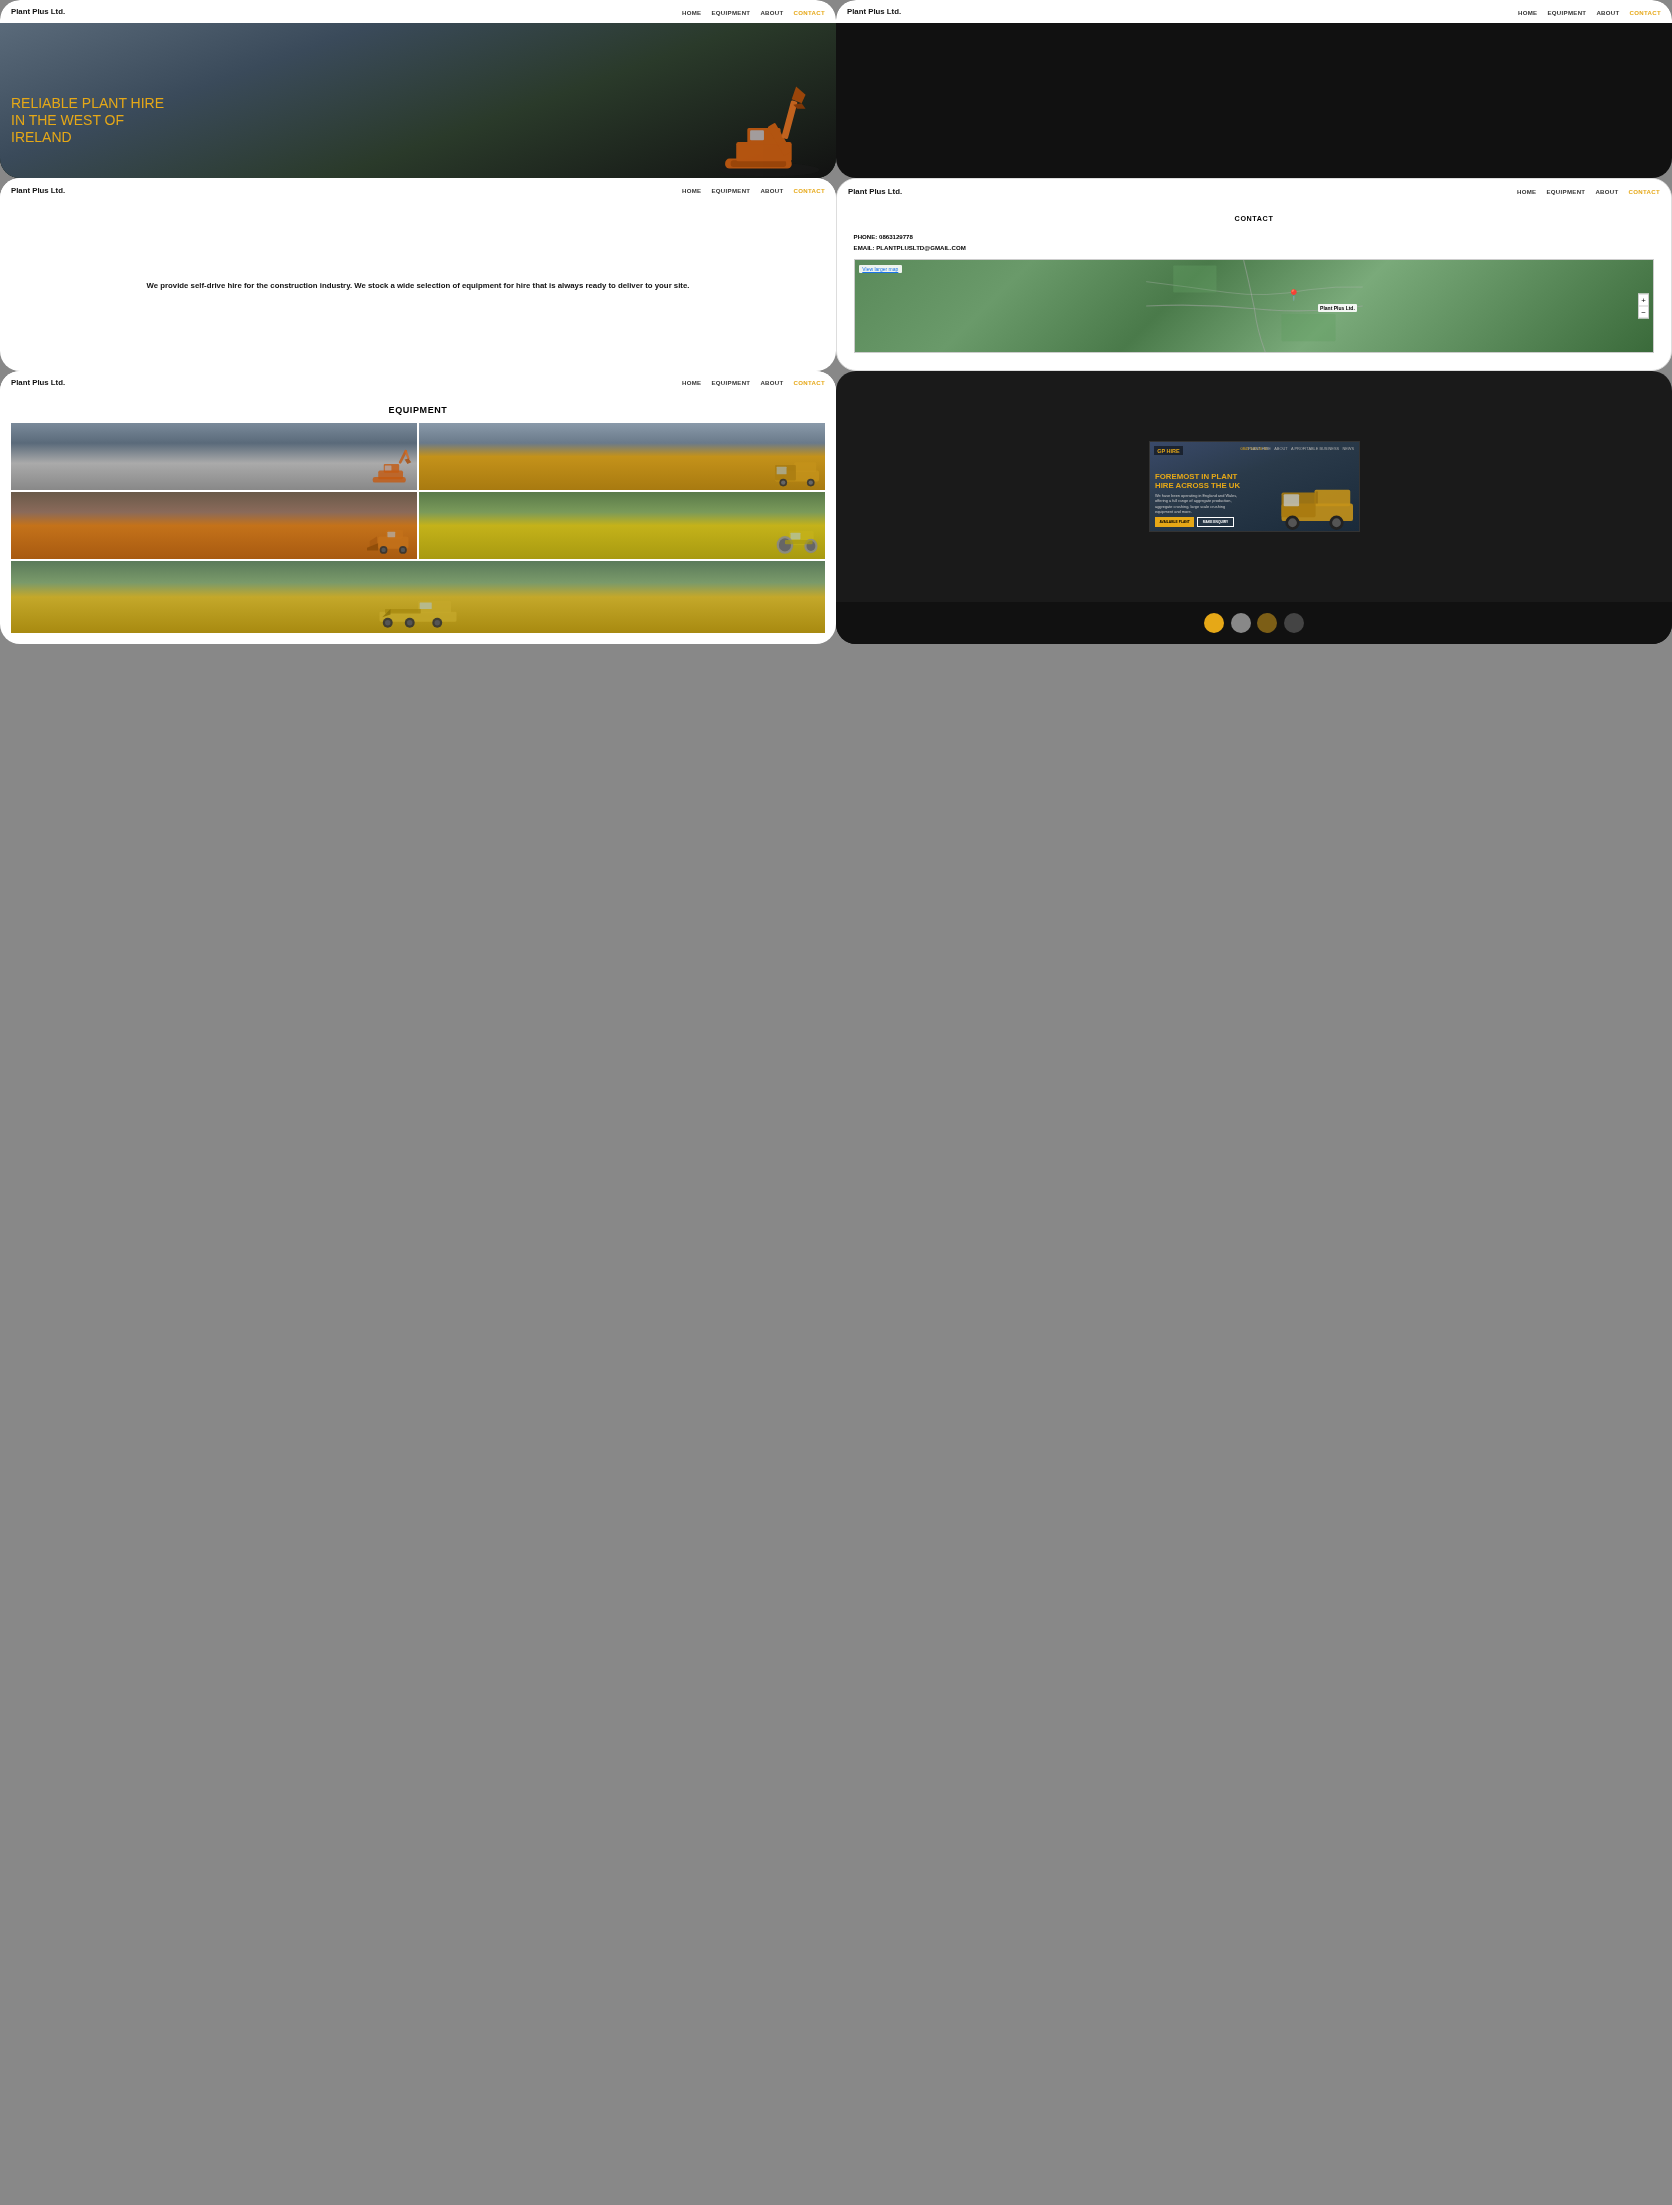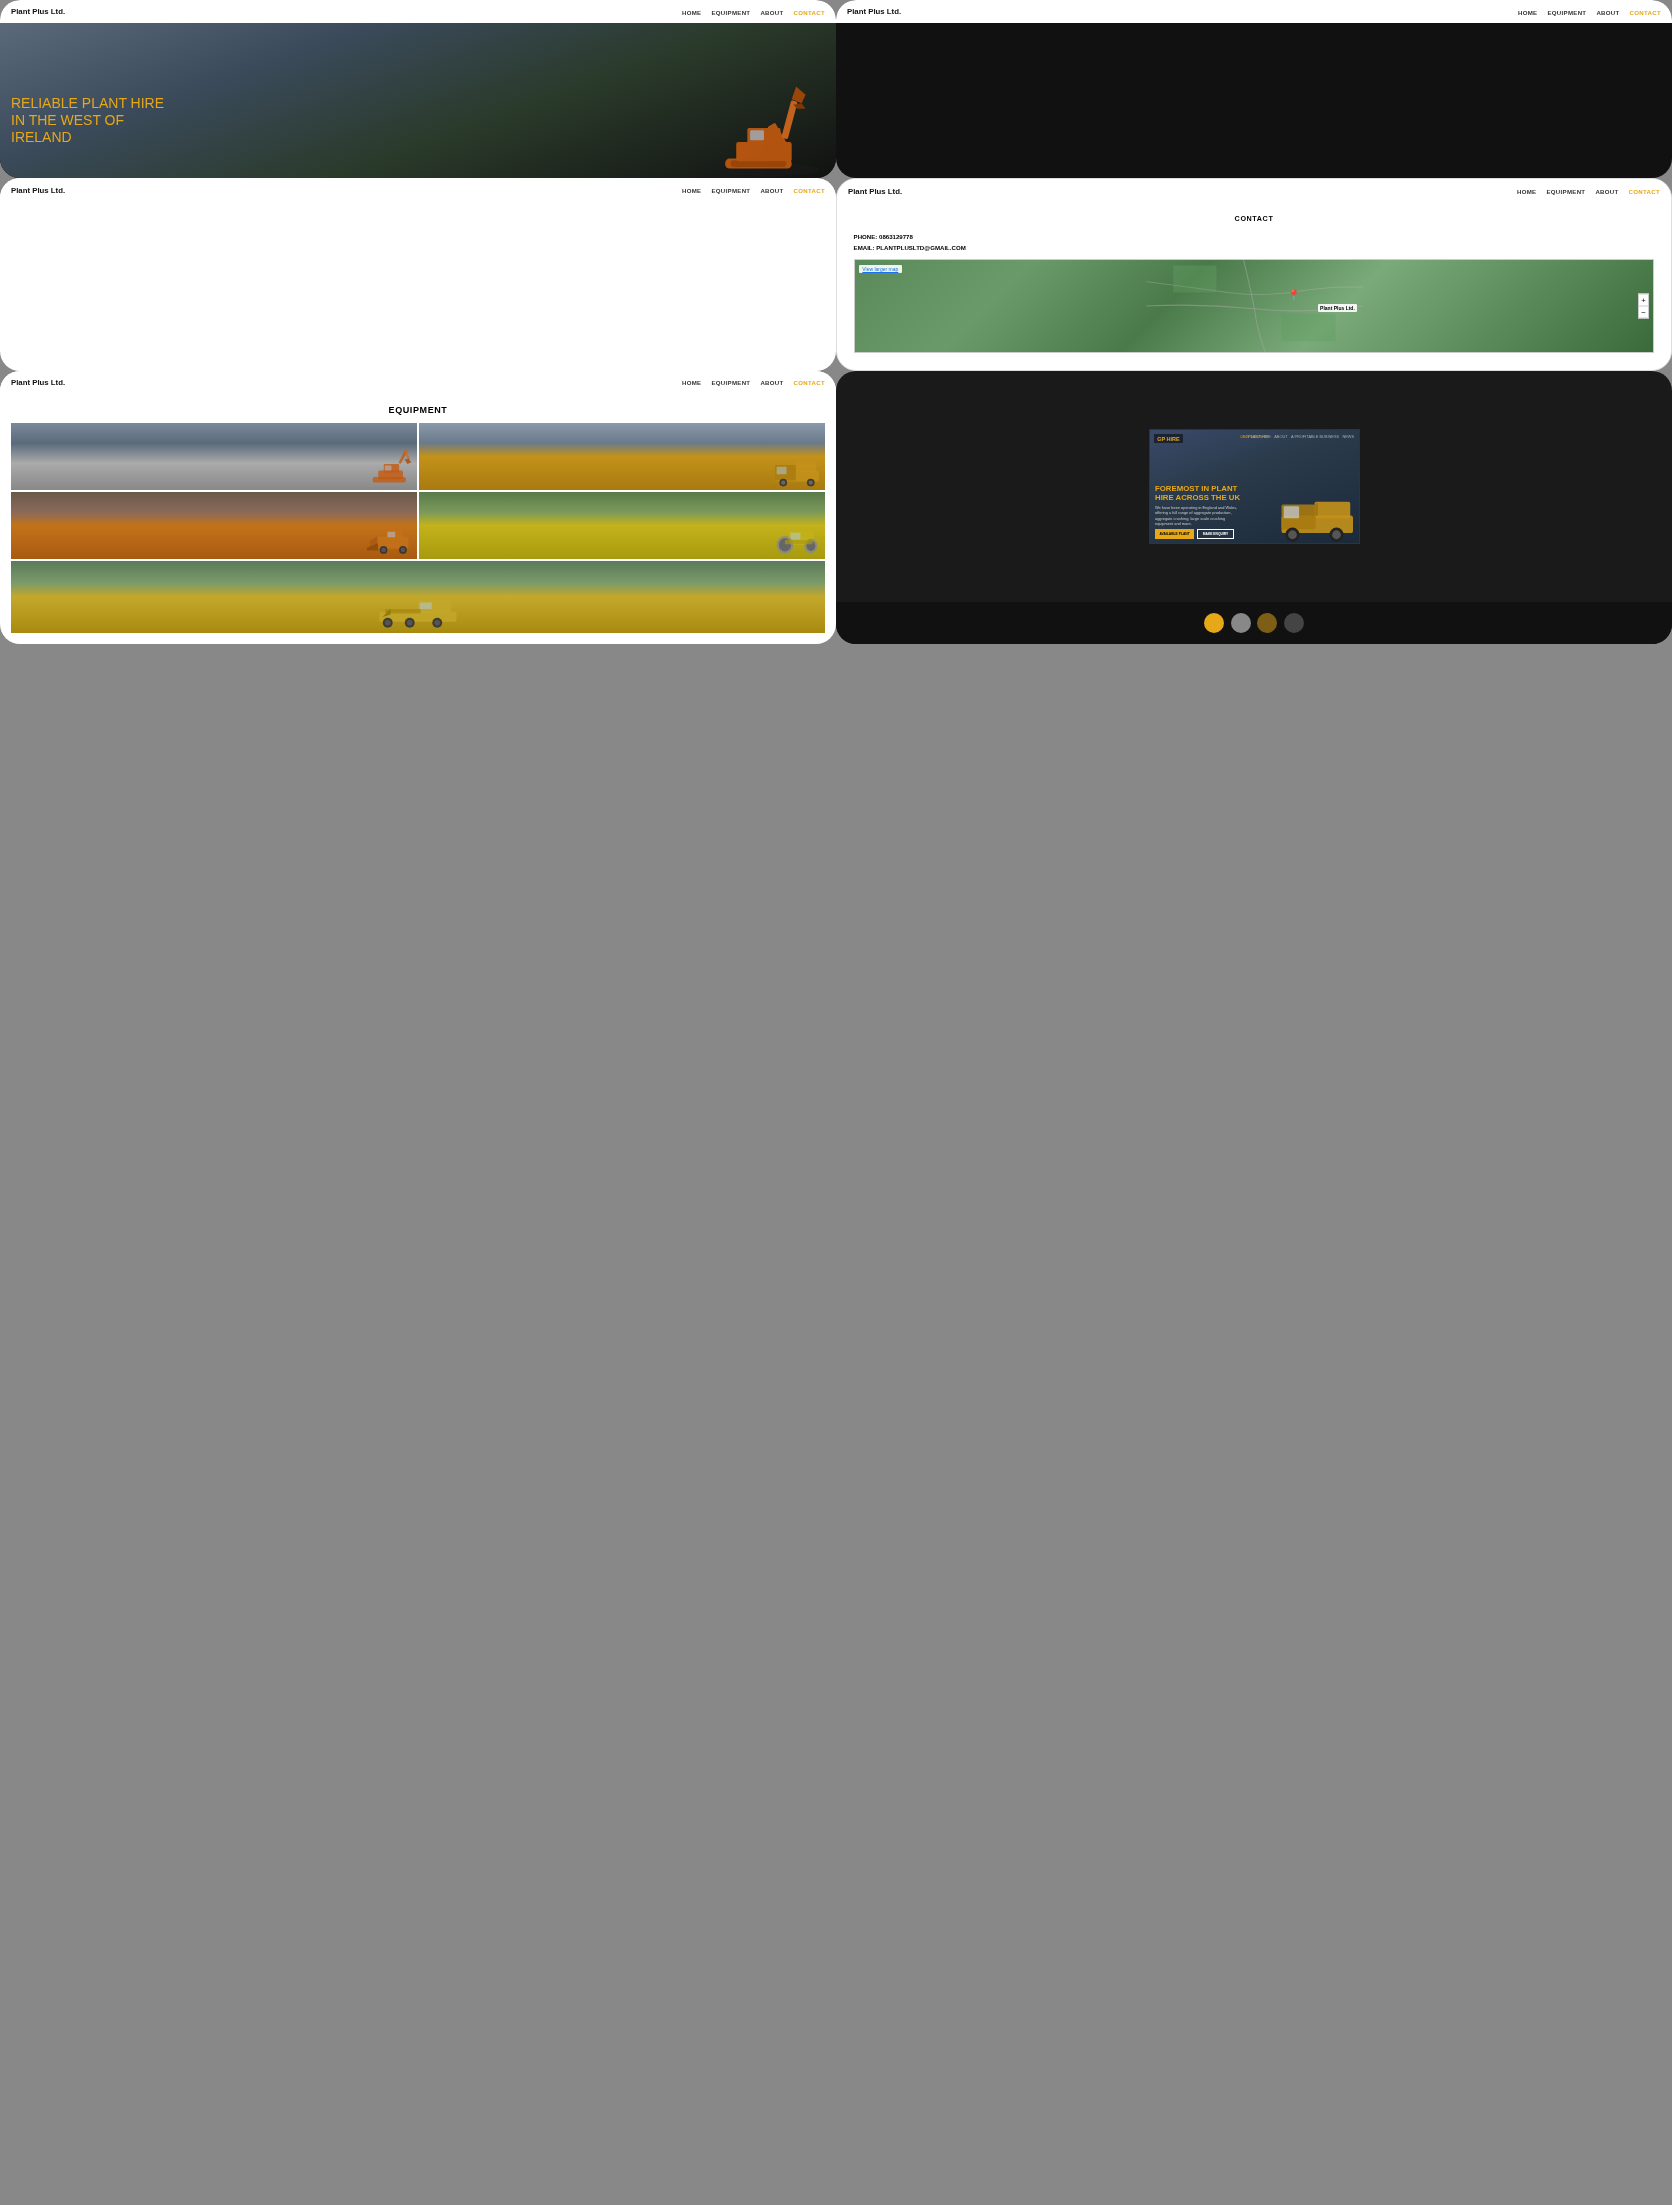--- a/index.html
+++ b/index.html
@@ -294,21 +294,21 @@
     }
     .preview-card {
       width: 100%;
       max-width: 211px;
       background: #1a1a1a;
       border: 0.6px solid #333;
       overflow: hidden;
     }
     .preview-card-inner {
       position: relative;
-      height: 113px;
+      height: 89px;
       background: linear-gradient(135deg, #2a3a5a 0%, #1a2a3a 30%, #4a5a6a 60%, #3a4a5a 100%);
       display: flex;
       align-items: center;
     }
     .preview-card-inner::before {
       content: '';
       position: absolute;
       top: 0; left: 0; right: 0; bottom: 0;
       background: linear-gradient(160deg, #3a4a6a 0%, #2a3a4a 40%, #1a2a3a 100%);
     }
@@ -479,20 +479,23 @@
   <div class="panel panel-desc">
     <nav class="nav">
       <span class="nav-logo">Plant Plus Ltd.</span>
       <ul class="nav-links">
         <li><a href="#">HOME</a></li>
         <li><a href="#">EQUIPMENT</a></li>
         <li><a href="#">ABOUT</a></li>
         <li><a href="#" class="active">CONTACT</a></li>
       </ul>
     </nav>
+    <div class="desc-content">
+      <p>We provide self-drive hire for the construction industry. We stock a wide selection of equipment for hire that is always ready to deliver to your site.</p>
+    </div>
   </div>
 
   <div class="panel panel-contact">
     <nav class="nav">
       <span class="nav-logo">Plant Plus Ltd.</span>
       <ul class="nav-links">
         <li><a href="#">HOME</a></li>
         <li><a href="#">EQUIPMENT</a></li>
         <li><a href="#">ABOUT</a></li>
         <li><a href="#" class="active">CONTACT</a></li>

